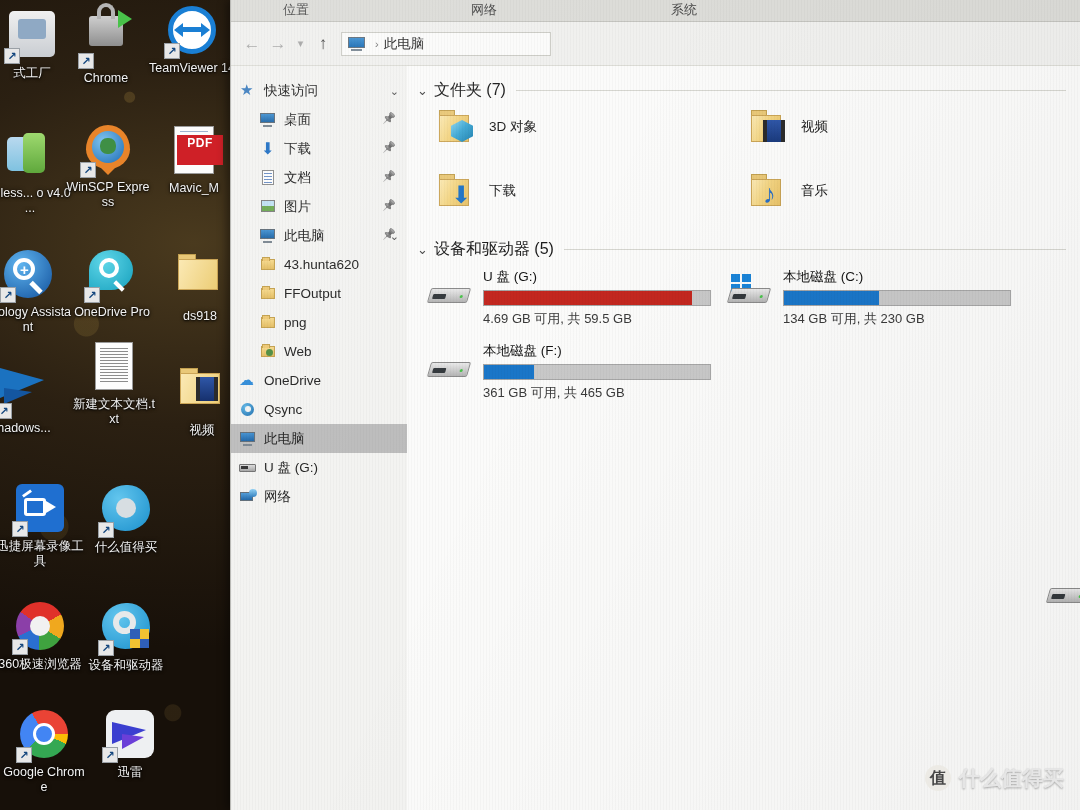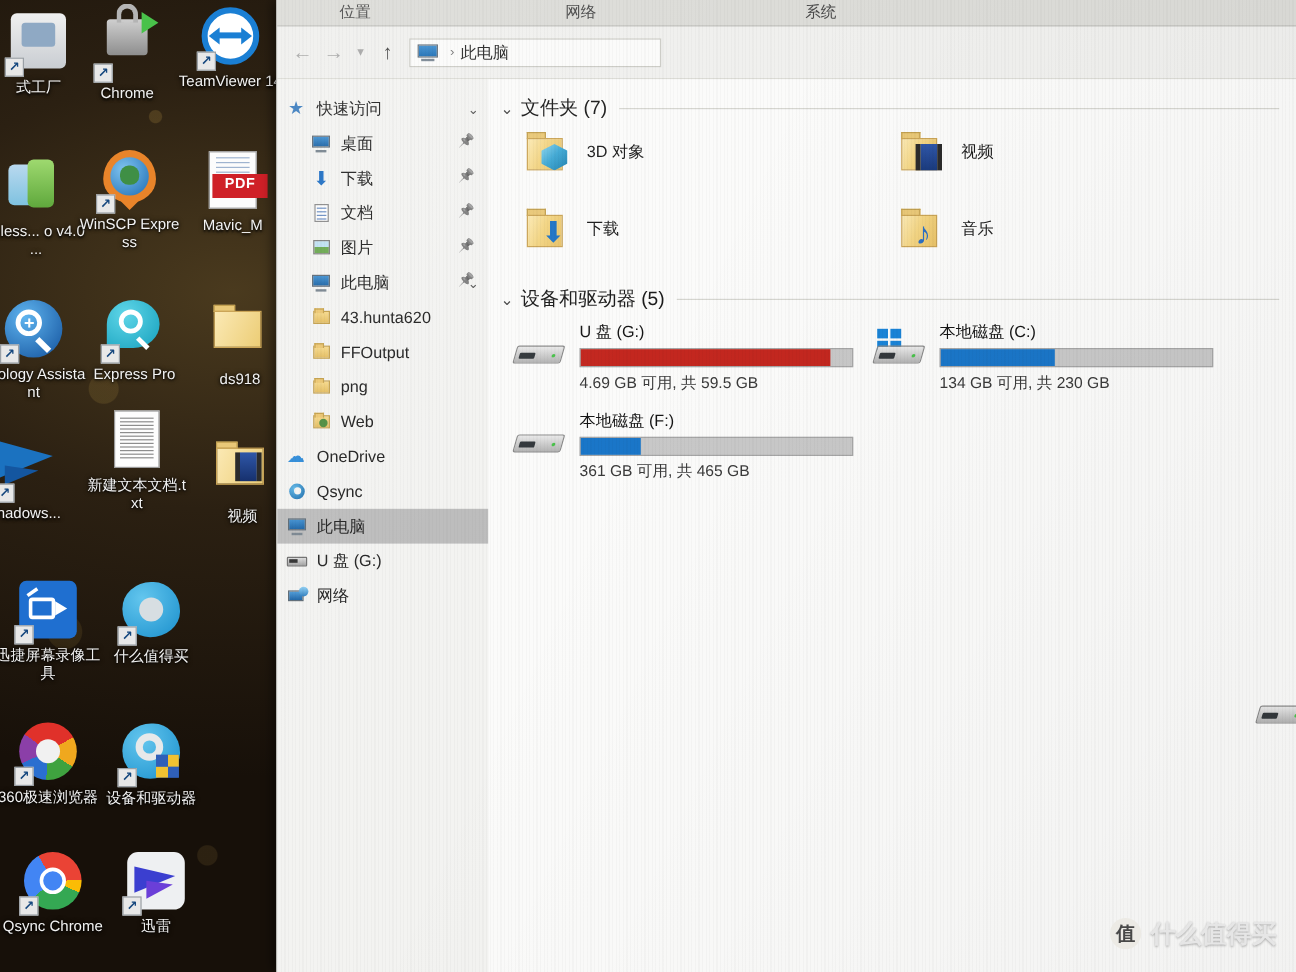--- a/index.html
+++ b/index.html
@@ -347,21 +347,21 @@
           <div style="position:absolute;left:14px;top:13px;width:16px;height:16px;background:#3f8f45;border-radius:45%"></div>
         </div>
         <span class="shortcut-badge"></span>
       </div>
       <div class="icon-label">WinSCP Express</div>
     </div>
     <div class="icon-cell" style="left: 150px; top: 124px;">
       <div class="icon-img">
         <div style="width:40px;height:48px;margin:2px auto;background:#fcfcfc;border:1px solid #9a9a9a;position:relative">
           <div style="position:absolute;left:5px;top:4px;right:5px;height:1px;background:#9fb4d0;box-shadow:0 4px 0 #9fb4d0,0 8px 0 #9fb4d0,0 12px 0 #9fb4d0"></div>
-          <div style="position:absolute;left:2px;bottom:8px;right:-10px;height:20px;background:#cf2027;color:#fff;font-size:12px;font-weight:bold;letter-spacing:.5px;text-align:center;line-height:17px">PDF</div>
+          <div style="position:absolute;left:2px;bottom:8px;right:-10px;height:30px;background:#cf2027;color:#fff;font-size:12px;font-weight:bold;letter-spacing:.5px;text-align:center;line-height:17px">PDF</div>
         </div>
       </div>
       <div class="icon-label">Mavic_M</div>
     </div>
     <div class="icon-cell" style="left: -16px; top: 248px;">
       <div class="icon-img">
         <div style="width:48px;height:48px;margin:2px auto;border-radius:50%;background:radial-gradient(circle at 35% 30%,#5fb4ef,#12519c);position:relative">
           <div style="position:absolute;left:9px;top:8px;width:22px;height:22px;border:4px solid #fff;border-radius:50%"></div>
           <div style="position:absolute;left:16px;top:16px;color:#fff;font-size:15px;line-height:8px;font-weight:bold">+</div>
           <div style="position:absolute;right:9px;bottom:8px;width:14px;height:5px;background:#fff;transform:rotate(45deg)"></div>
@@ -372,21 +372,21 @@
     </div>
     <div class="icon-cell" style="left: 68px; top: 248px;">
       <div class="icon-img">
         <div style="width:46px;height:48px;margin:2px auto;position:relative">
           <div style="position:absolute;left:0;top:0;width:44px;height:40px;border-radius:50% 50% 50% 8%;background:radial-gradient(circle at 35% 30%,#5fd6e8,#16a0bd)"></div>
           <div style="position:absolute;left:10px;top:8px;width:20px;height:20px;border:4px solid #fff;border-radius:50%"></div>
           <div style="position:absolute;right:10px;bottom:10px;width:12px;height:4px;background:#fff;transform:rotate(45deg)"></div>
         </div>
         <span class="shortcut-badge"></span>
       </div>
-      <div class="icon-label">Express Pro</div>
+      <div class="icon-label">OneDrive Pro</div>
     </div>
     <div class="icon-cell" style="left: 156px; top: 248px;">
       <div class="icon-img">
         <div style="width:48px;height:40px;margin:6px auto 0;position:relative">
           <div style="position:absolute;left:2px;top:0;width:18px;height:6px;background:#e9c878;border:1px solid #c2a050"></div>
           <div style="position:absolute;left:2px;top:5px;width:40px;height:31px;background:linear-gradient(115deg,#fbe9b4,#eccd76);border:1px solid #cba557"></div>
         </div>
       </div>
       <div class="icon-label">ds918</div>
     </div>
@@ -462,21 +462,21 @@
       </div>
       <div class="icon-label">设备和驱动器</div>
     </div>
     <div class="icon-cell" style="left: 0px; top: 708px;">
       <div class="icon-img">
         <div style="width:48px;height:48px;margin:2px auto;border-radius:50%;background:conic-gradient(from -30deg,#ea4335 0 33%,#fbbc05 33% 40%,#34a853 40% 72%,#4285f4 72% 100%);position:relative">
           <div style="position:absolute;left:13px;top:13px;width:22px;height:22px;border-radius:50%;background:#4285f4;border:3px solid #fff"></div>
         </div>
         <span class="shortcut-badge"></span>
       </div>
-      <div class="icon-label">Qsync Chrome</div>
+      <div class="icon-label">Google Chrome</div>
     </div>
     <div class="icon-cell" style="left: 86px; top: 708px;">
       <div class="icon-img">
         <div style="width:48px;height:48px;margin:2px auto;background:#eef0f2;border-radius:9px;position:relative;overflow:hidden">
           <div style="position:absolute;left:6px;top:12px;width:0;height:0;border-left:34px solid #3b3fd0;border-top:8px solid transparent;border-bottom:14px solid transparent"></div>
           <div style="position:absolute;left:16px;top:24px;width:0;height:0;border-left:22px solid #6b3fd8;border-top:3px solid transparent;border-bottom:12px solid transparent"></div>
         </div>
         <span class="shortcut-badge"></span>
       </div>
       <div class="icon-label">迅雷</div>

